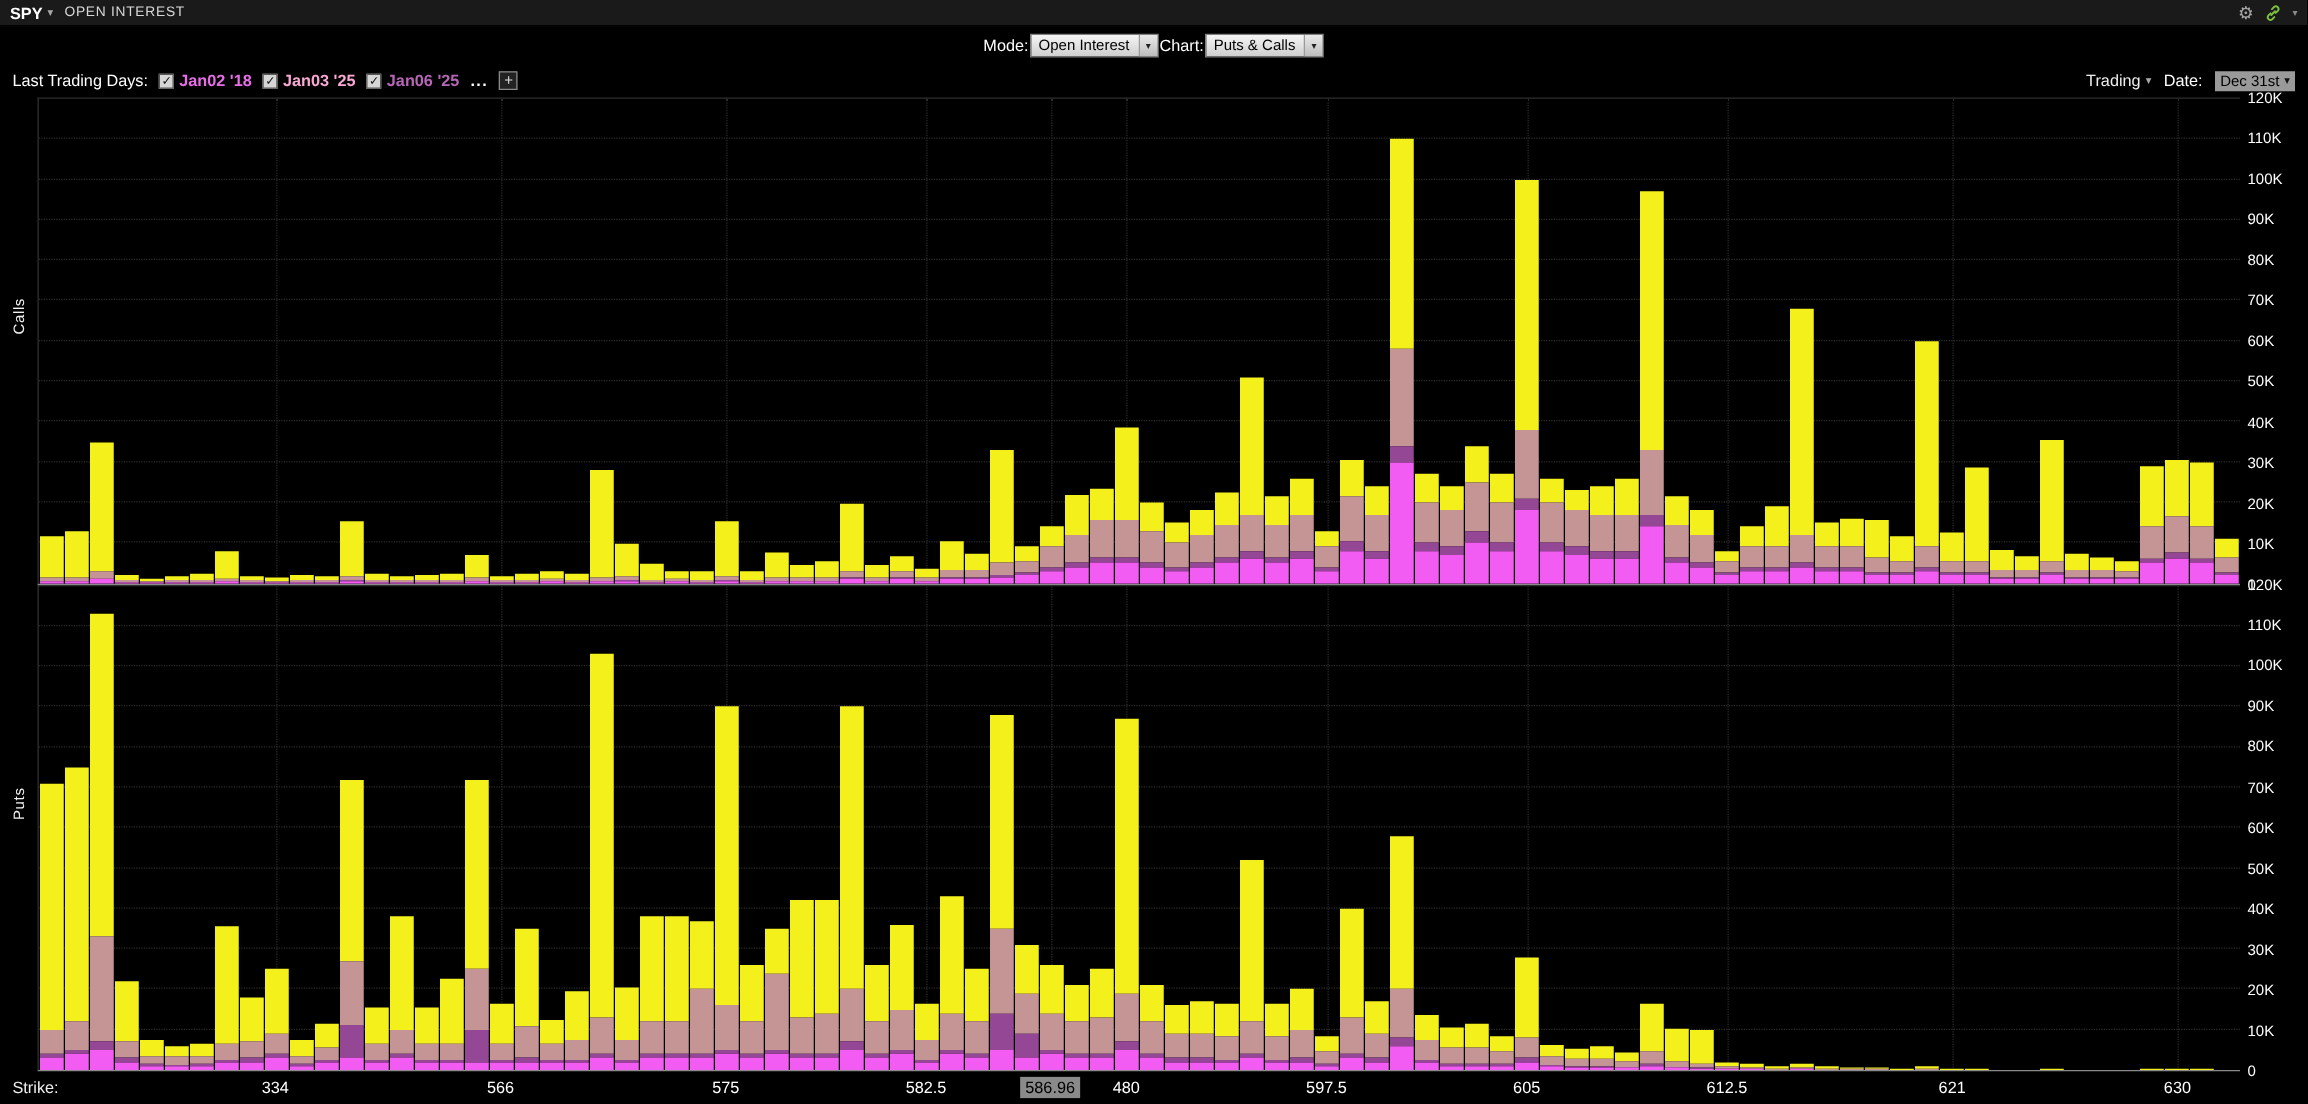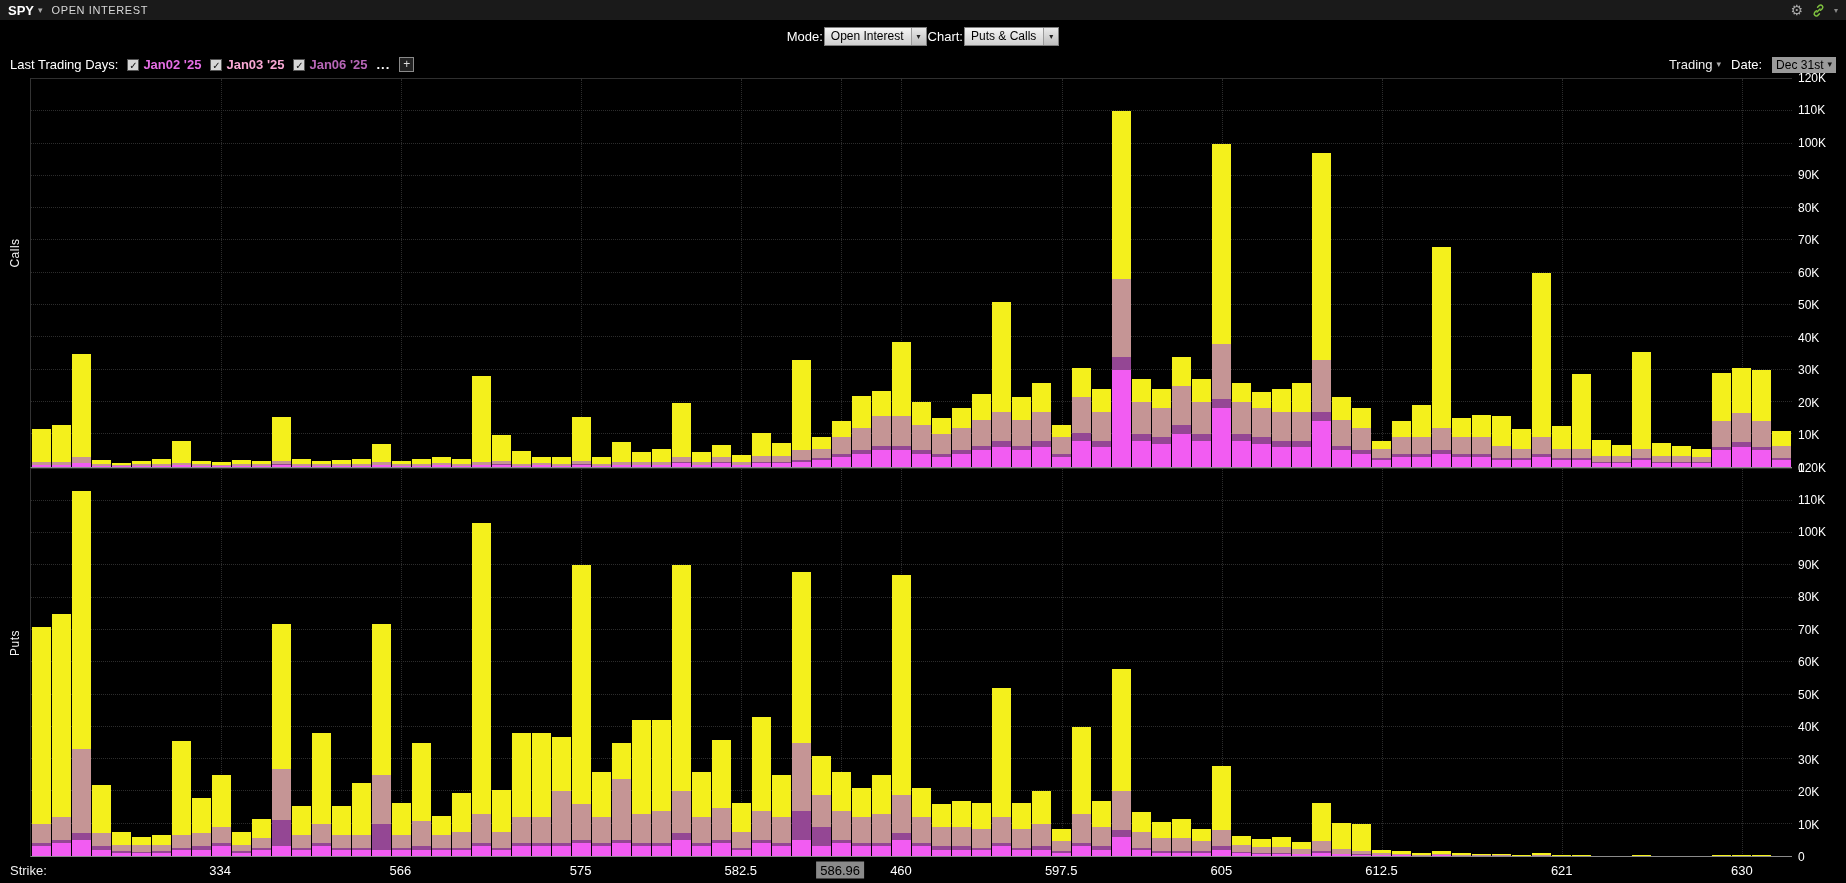--- a/index.html
+++ b/index.html
@@ -96,21 +96,21 @@
       <span>Puts &amp; Calls</span>
       <span class="sel-arrow">▾</span>
     </span>
   </div>
 
   <div class="filter-row">
     <span class="lbl">Last Trading Days:</span>
     <span id="days" style="display:inline-flex;gap:9px;align-items:center;">
         <span class="day-item">
           <span class="cb">✓</span>
-          <span class="day-name" style="color: rgb(230, 110, 230);">Jan02 '25</span>
+          <span class="day-name" style="color: rgb(230, 110, 230);">Jan02 '18</span>
         </span>
         <span class="day-item">
           <span class="cb">✓</span>
           <span class="day-name" style="color: #f9a8d4;">Jan03 '25</span>
         </span>
         <span class="day-item">
           <span class="cb">✓</span>
           <span class="day-name" style="color: rgb(183, 102, 183);">Jan06 '25</span>
         </span>
       </span>
@@ -1212,21 +1212,21 @@
 
   <div class="xaxis">
     <span class="strike-lbl">Strike:</span>
     <div class="x-left-spacer"></div>
     <div class="xtrack" id="xtrack">
         <div class="xtick" style="left: 10.7955%;">334</div>
         <div class="xtick" style="left: 21.0227%;">566</div>
         <div class="xtick" style="left: 31.25%;">575</div>
         <div class="xtick" style="left: 40.3409%;">582.5</div>
         <div class="xtick highlight" style="left: 45.9773%;">586.96</div>
-        <div class="xtick" style="left: 49.4318%;">460</div>
+        <div class="xtick" style="left: 49.4318%;">480</div>
         <div class="xtick" style="left: 58.5227%;">597.5</div>
         <div class="xtick" style="left: 67.6136%;">605</div>
         <div class="xtick" style="left: 76.7045%;">612.5</div>
         <div class="xtick" style="left: 86.9318%;">621</div>
         <div class="xtick" style="left: 97.1591%;">630</div>
       </div>
     <div class="x-right-spacer"></div>
   </div>
 
 </div>

